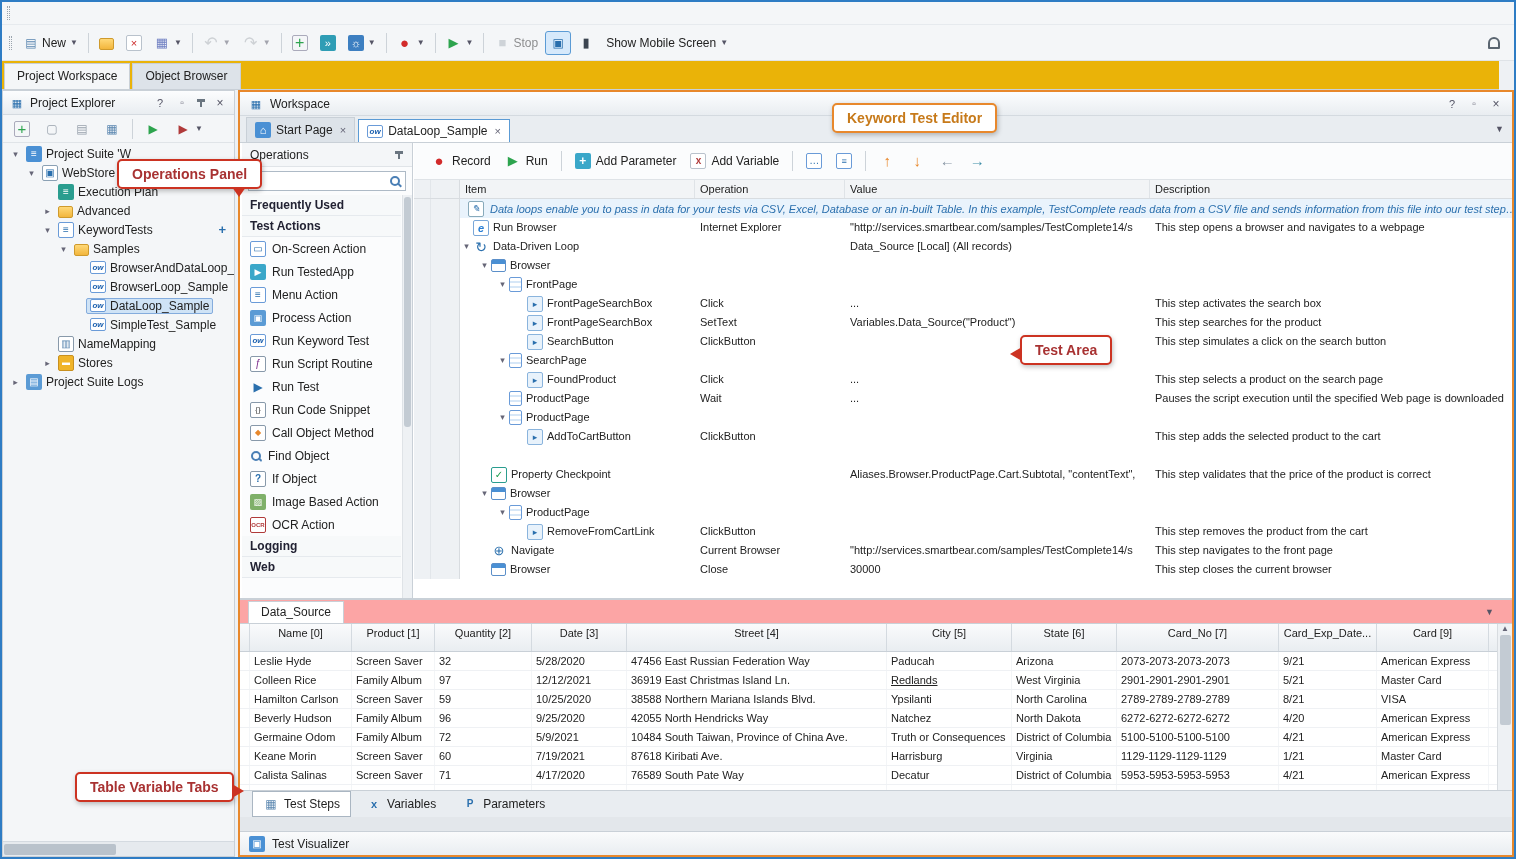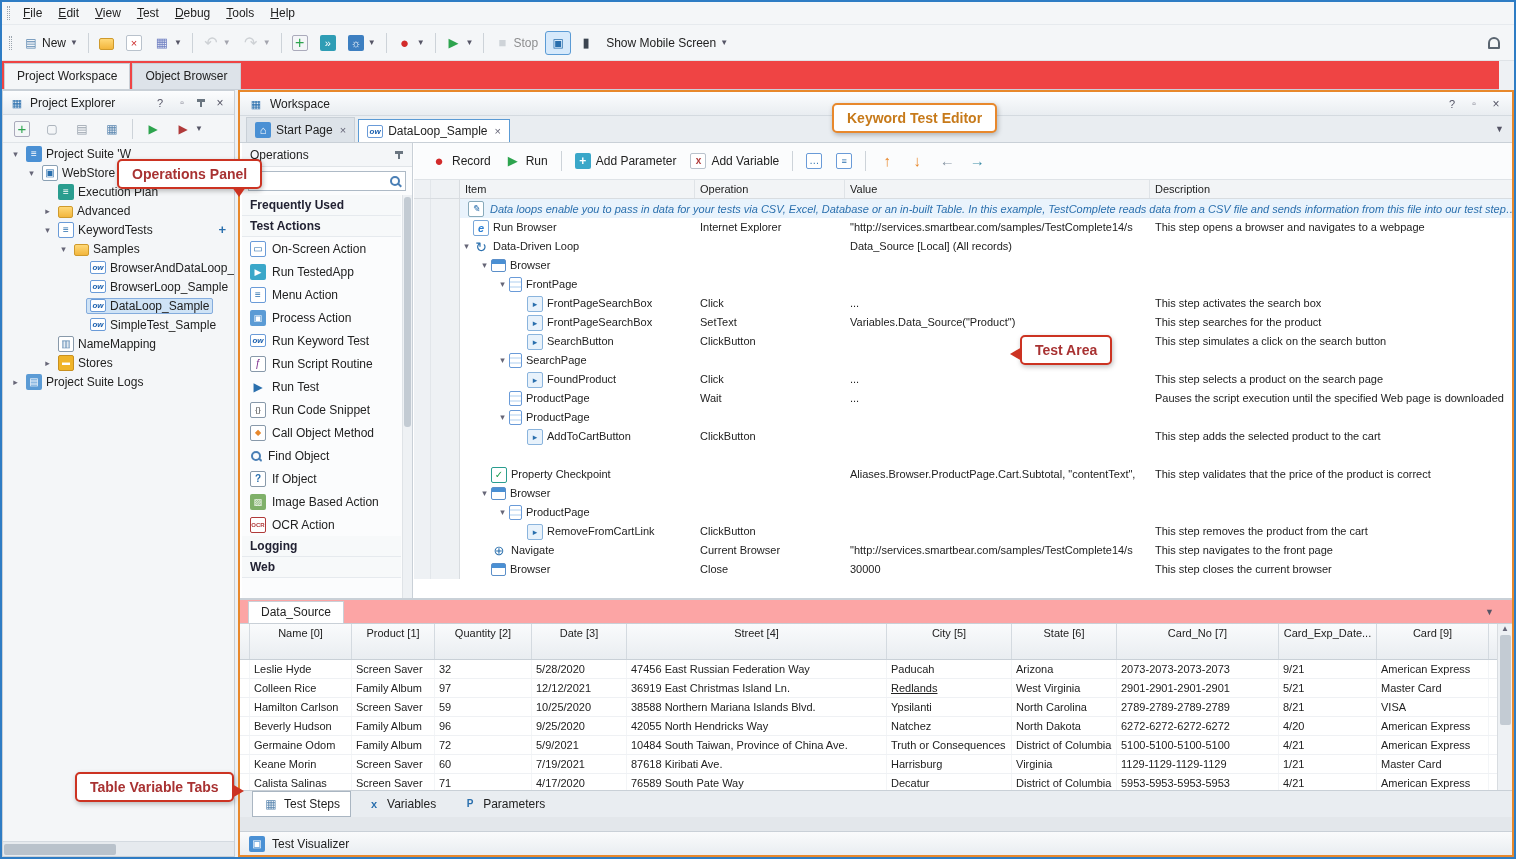--- a/index.html
+++ b/index.html
@@ -27,21 +27,21 @@
 .i-mag{width:12px;height:12px;position:relative}
 .i-mag::before{content:'';position:absolute;left:1px;top:1px;width:6px;height:6px;border:2px solid #4a7fb5;border-radius:50%}
 .i-mag::after{content:'';position:absolute;right:-1px;bottom:1px;width:5px;height:2px;background:#4a7fb5;transform:rotate(45deg)}
 .i-bell{width:12px;height:12px;border:2px solid #5a6570;border-radius:6px 6px 1px 1px;position:relative}
 .i-bell::after{content:'';position:absolute;left:3px;bottom:-4px;width:2px;height:3px;background:#5a6570}
 .i-pin{width:10px;height:10px;position:relative}
 .i-pin::before{content:'';position:absolute;left:1px;top:1px;width:8px;height:3px;background:#6a7580}
 .i-pin::after{content:'';position:absolute;left:4px;top:4px;width:2px;height:5px;background:#6a7580}
 .bold{font-weight:bold}
 
-.wstabs{position:absolute;left:0;top:59px;right:15px;height:29px;background:#ef4444;display:flex;align-items:flex-end;padding-left:2px;border-bottom:1px solid #c9d0d7}
+.wstabs{position:absolute;left:0;top:59px;right:15px;height:29px;background:#eab308;display:flex;align-items:flex-end;padding-left:2px;border-bottom:1px solid #c9d0d7}
 .wstab{padding:5px 12px 6px;font-size:12px;border:1px solid #c9d0d7;border-bottom:none;background:#dde3e9;margin-right:2px}
 .wstab.active{background:#f4f6f8}
 
 .pe{position:absolute;left:0;top:88px;width:233px;bottom:0;background:#f4f6f8;border:1px solid #c9d0d7}
 .pe-title{height:24px;display:flex;align-items:center;gap:5px;padding:0 6px;background:linear-gradient(#fcfdfe,#e9edf1);border-bottom:1px solid #d4dae0;font-size:12px}
 .pt-btns{margin-left:auto;display:flex;align-items:center;gap:6px;color:#556;font-size:10px}
 .pe-tools{height:28px;display:flex;align-items:center;gap:2px;padding:0 5px;border-bottom:1px solid #e0e4e8}
 .tree{position:absolute;top:53px;left:0;right:0;bottom:16px;overflow:hidden;font-size:12px}
 .trow{height:19px;display:flex;align-items:center;white-space:nowrap;position:relative}
 .texp{width:13px;text-align:center;font-size:9px;color:#667;flex:none}
@@ -84,21 +84,21 @@
 .gut{width:46px;background:#eef1f4;border-right:1px solid #d8dce0;flex:none;position:relative}
 .gut::after{content:'';position:absolute;left:16px;top:0;bottom:0;border-left:1px solid #e2e6ea}
 .w-item{width:235px}.w-op{width:150px}.w-val{width:305px}.w-desc{flex:1 1 auto;width:auto}
 .inforow .info{background:#e9f3fc;color:#2a6fad;font-style:italic;display:flex;align-items:center;gap:6px;padding-left:8px;flex:1;overflow:hidden;white-space:nowrap}
 
 .datapanel{position:absolute;left:0;top:506px;right:0;height:192px;border-top:2px solid #c9d0d7;background:#f4f6f8}
 .ds-tabs{height:24px;display:flex;align-items:flex-end;background:#fca5a5;border-bottom:1px solid #c9d0d7;padding-left:8px}
 .ds-tab{padding:3px 12px 4px;background:#fff;border:1px solid #c9d0d7;border-bottom:none;font-size:12px}
 .ds-dd{margin-left:auto;margin-right:18px;font-size:9px;color:#556;align-self:center}
 .dstable{position:absolute;left:0;top:24px;right:15px;bottom:0;overflow:hidden;background:#fff;font-size:11px}
-.dshead{display:flex;height:36px;background:linear-gradient(#fafbfc,#e9edf1);border-bottom:1px solid #c9d0d7}
+.dshead{display:flex;height:28px;background:linear-gradient(#fafbfc,#e9edf1);border-bottom:1px solid #c9d0d7}
 .dsh{border-right:1px solid #d4dae0;text-align:center;line-height:19px;overflow:hidden;flex:none;white-space:nowrap}
 .dsrow{display:flex;height:19px;border-bottom:1px solid #eff1f4}
 .dsc{border-right:1px solid #f3f5f7;padding:0 4px;line-height:18px;overflow:hidden;white-space:nowrap;flex:none}
 .ds-vscroll{position:absolute;right:0;top:24px;bottom:0;width:15px;background:#eef1f4;border-left:1px solid #d8dce0;display:flex;flex-direction:column;align-items:center;font-size:8px;color:#667}
 .ds-vscroll .thumb{width:11px;height:90px;background:#c3cbd3;border-radius:2px;margin-top:2px}
 
 .btabs{position:absolute;left:0;top:698px;right:0;height:27px;background:#e9edf1;border-top:1px solid #c9d0d7;display:flex;align-items:center;padding-left:12px;gap:4px;font-size:12px}
 .btab{display:flex;align-items:center;gap:5px;padding:4px 10px;border:1px solid transparent}
 .btab.active{background:#fff;border-color:#aab6c2}
 .viz{position:absolute;left:0;bottom:0;right:0;height:24px;background:linear-gradient(#fafbfc,#e9edf1);border-top:1px solid #c9d0d7;display:flex;align-items:center;gap:7px;padding:0 9px;font-size:12px}
@@ -112,29 +112,20 @@
 #co-tvt .tail{right:-12px;top:10px;border-top:7px solid transparent;border-bottom:7px solid transparent;border-left:12px solid #cc3322}
 u{text-decoration:underline}
 </style>
 </head>
 <body>
 
 <div id="stage">
 
   <div class="menubar">
     <span class="grip"></span>
-    <span id="menubar-items" style="display:flex">
-        <span class="mi"><u>F</u>ile</span>
-        <span class="mi"><u>E</u>dit</span>
-        <span class="mi"><u>V</u>iew</span>
-        <span class="mi"><u>T</u>est</span>
-        <span class="mi"><u>D</u>ebug</span>
-        <span class="mi"><u>T</u>ools</span>
-        <span class="mi"><u>H</u>elp</span>
-      </span>
   </div>
 
   <div class="toolbar">
     <span class="grip"></span>
     <span id="toolbar-items" style="display:flex;align-items:center">
         <span class="tbtn">
           <span class="ic " style="color: rgb(91, 135, 176);">▤</span>
           <span>New</span>
           <span class="caret">▼</span>
         </span>

